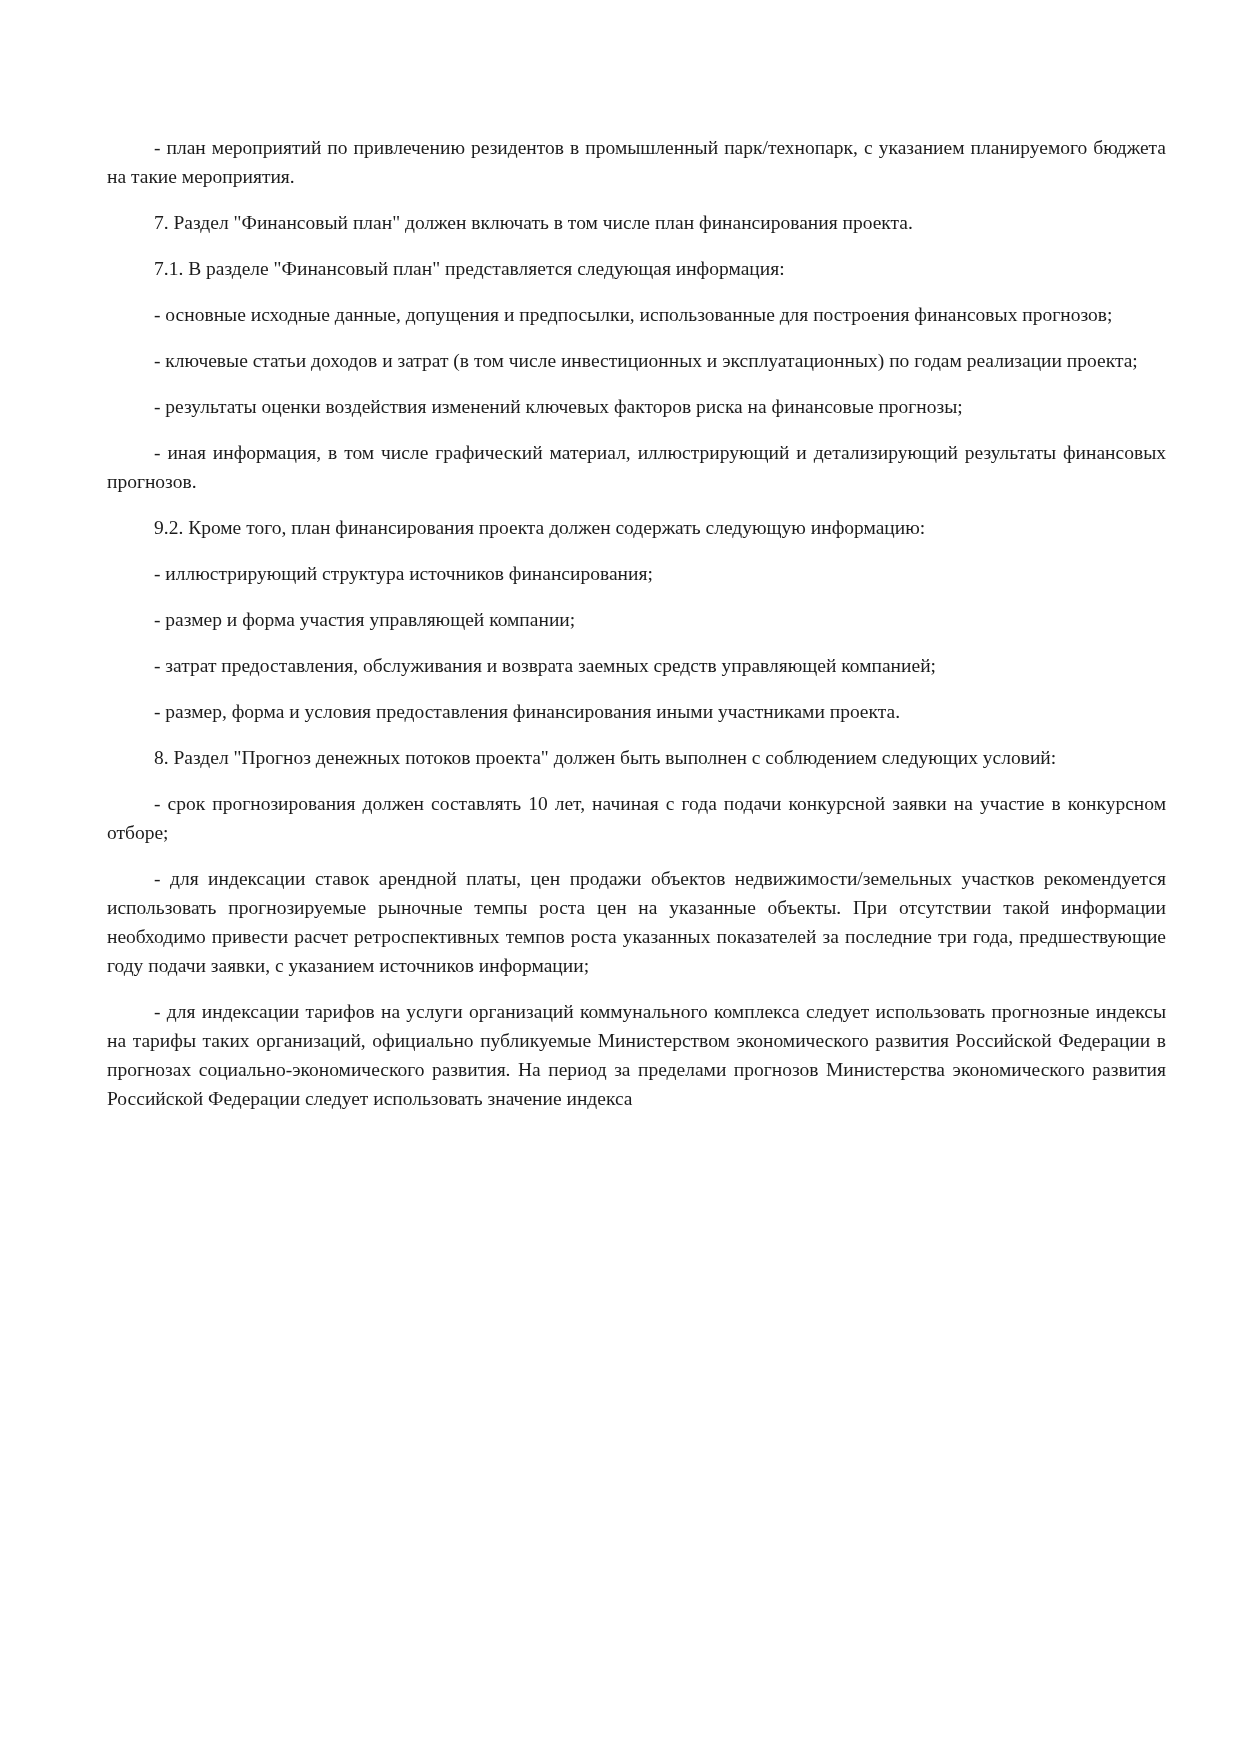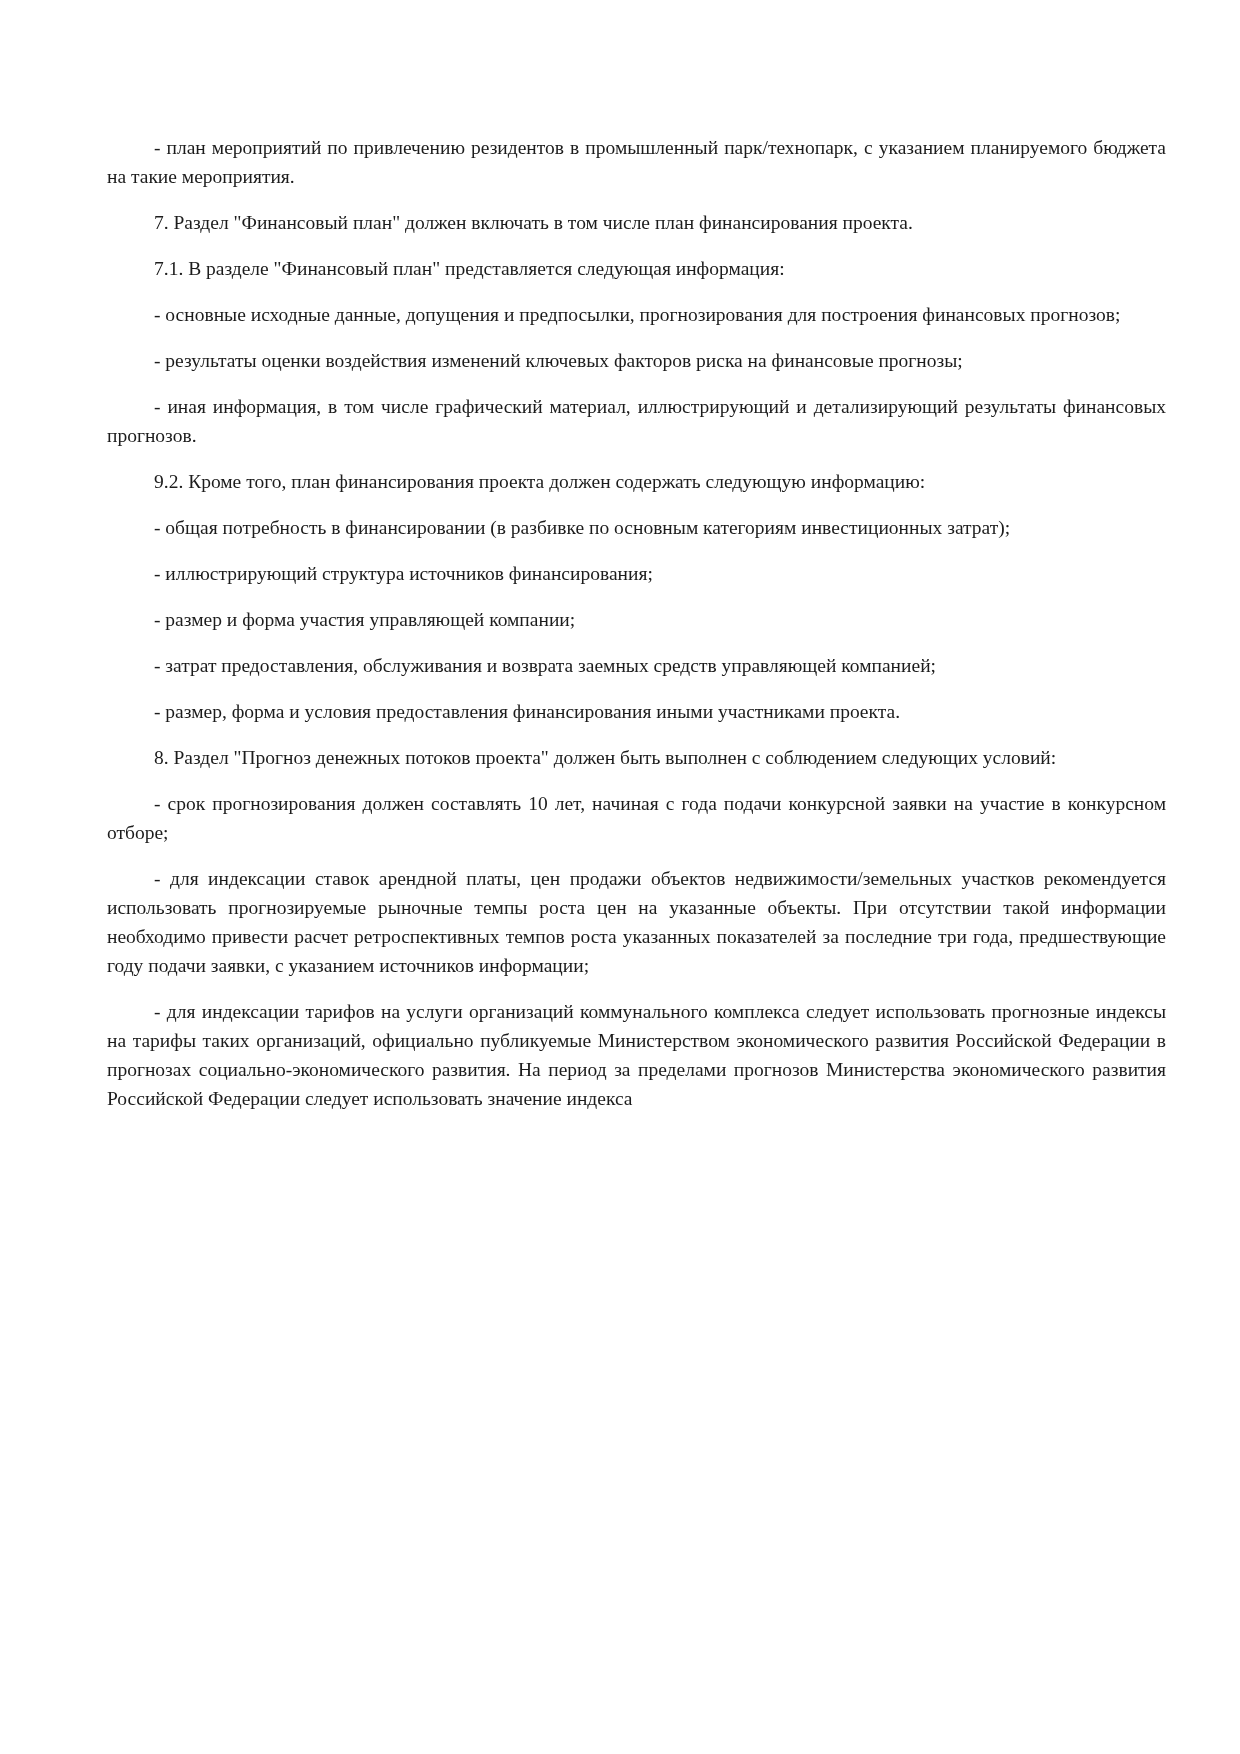--- a/index.html
+++ b/index.html
@@ -26,25 +26,25 @@
       text-align: justify;
     }
   </style>
 </head>
 <body>
 
 <div class="page">
   <p class="para">- план мероприятий по привлечению резидентов в промышленный парк/технопарк, с указанием планируемого бюджета на такие мероприятия.</p>
   <p class="para">7. Раздел "Финансовый план" должен включать в том числе план финансирования проекта.</p>
   <p class="para">7.1. В разделе "Финансовый план" представляется следующая информация:</p>
-  <p class="para">- основные исходные данные, допущения и предпосылки, прогнозирования для построения финансовых прогнозов;</p>
+  <p class="para">- основные исходные данные, допущения и предпосылки, использованные для построения финансовых прогнозов;</p>
+  <p class="para">- ключевые статьи доходов и затрат (в том числе инвестиционных и эксплуатационных) по годам реализации проекта;</p>
   <p class="para">- результаты оценки воздействия изменений ключевых факторов риска на финансовые прогнозы;</p>
   <p class="para">- иная информация, в том числе графический материал, иллюстрирующий и детализирующий результаты финансовых прогнозов.</p>
   <p class="para">9.2. Кроме того, план финансирования проекта должен содержать следующую информацию:</p>
-  <p class="para">- общая потребность в финансировании (в разбивке по основным категориям инвестиционных затрат);</p>
   <p class="para">- иллюстрирующий структура источников финансирования;</p>
   <p class="para">- размер и форма участия управляющей компании;</p>
   <p class="para">- затрат предоставления, обслуживания и возврата заемных средств управляющей компанией;</p>
   <p class="para">- размер, форма и условия предоставления финансирования иными участниками проекта.</p>
   <p class="para">8. Раздел "Прогноз денежных потоков проекта" должен быть выполнен с соблюдением следующих условий:</p>
   <p class="para">- срок прогнозирования должен составлять 10 лет, начиная с года подачи конкурсной заявки на участие в конкурсном отборе;</p>
   <p class="para">- для индексации ставок арендной платы, цен продажи объектов недвижимости/земельных участков рекомендуется использовать прогнозируемые рыночные темпы роста цен на указанные объекты. При отсутствии такой информации необходимо привести расчет ретроспективных темпов роста указанных показателей за последние три года, предшествующие году подачи заявки, с указанием источников информации;</p>
   <p class="para">- для индексации тарифов на услуги организаций коммунального комплекса следует использовать прогнозные индексы на тарифы таких организаций, официально публикуемые Министерством экономического развития Российской Федерации в прогнозах социально-экономического развития. На период за пределами прогнозов Министерства экономического развития Российской Федерации следует использовать значение индекса</p>
 </div>
 

